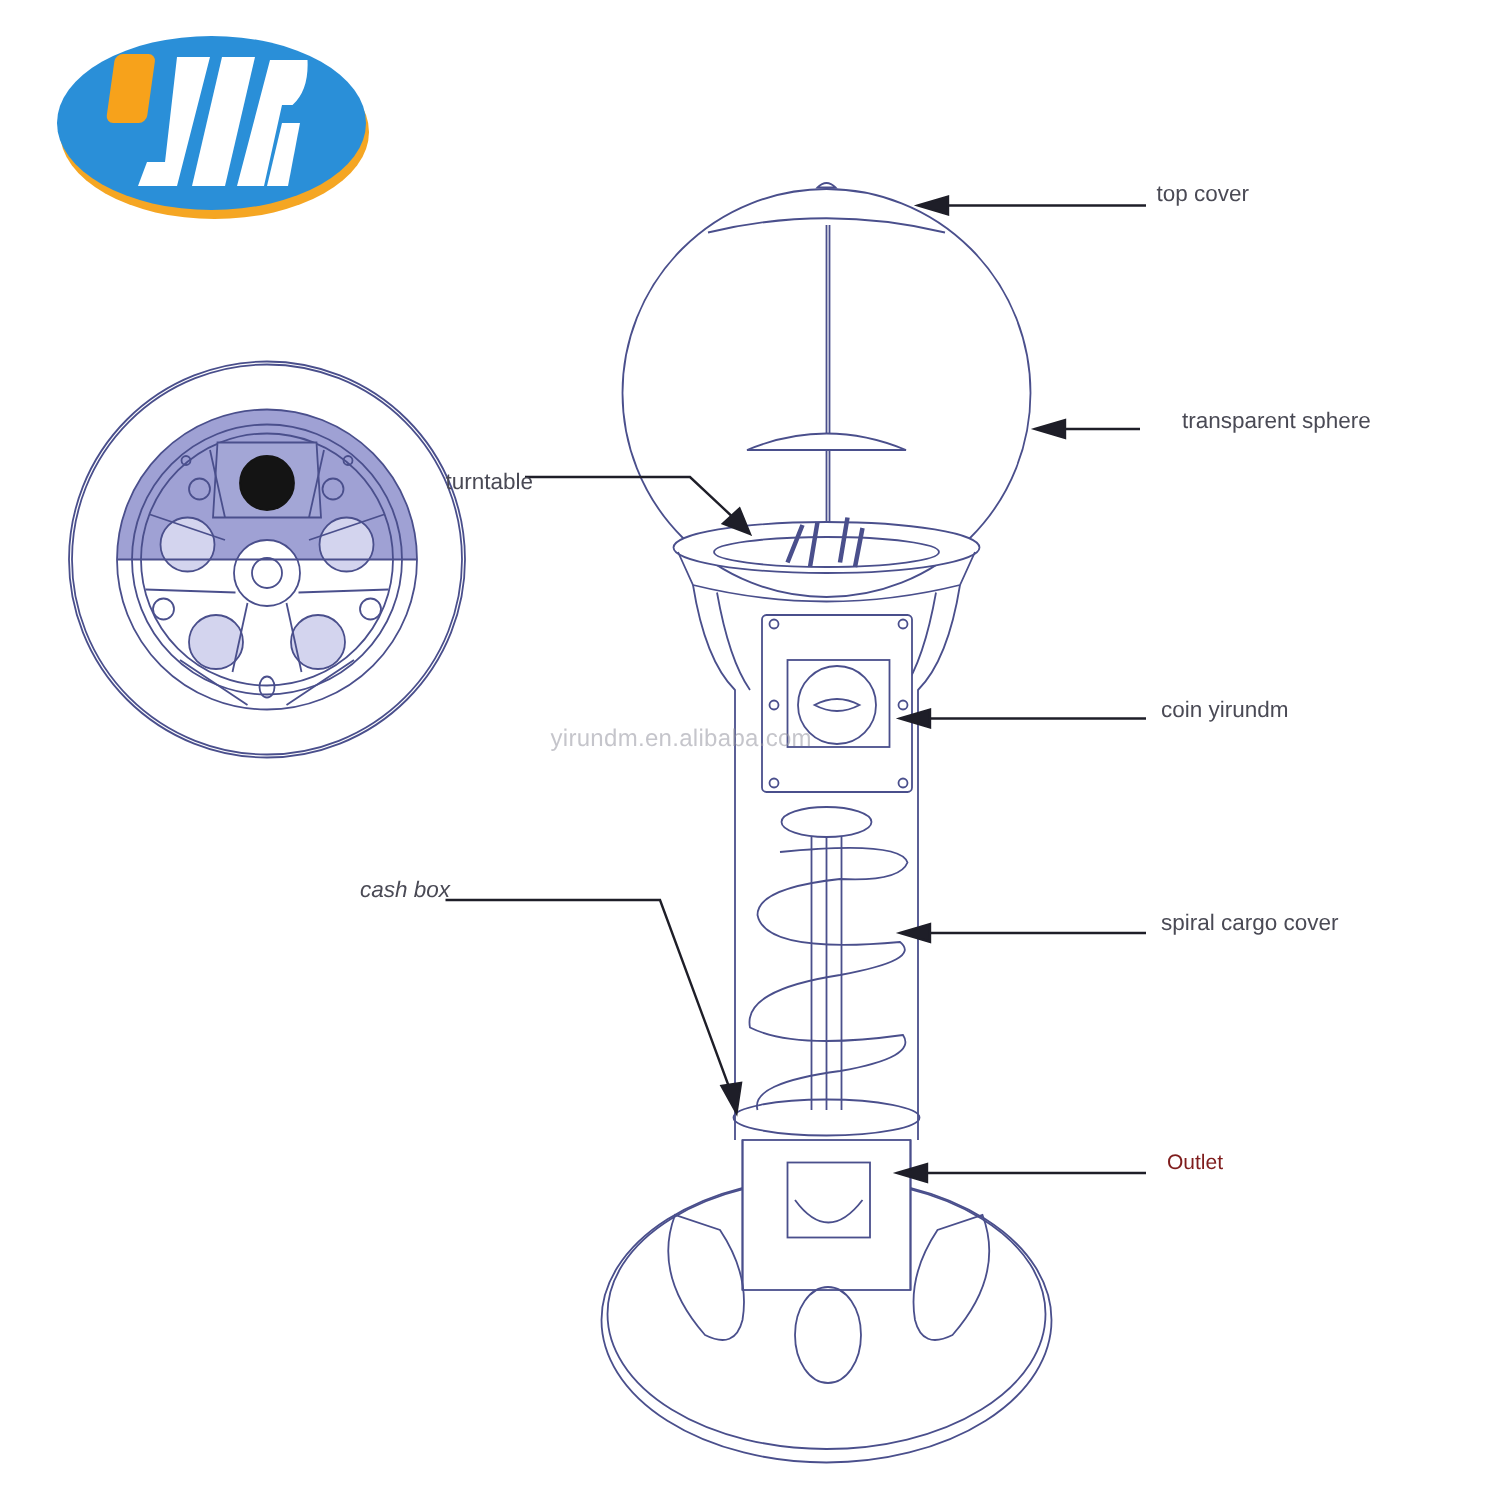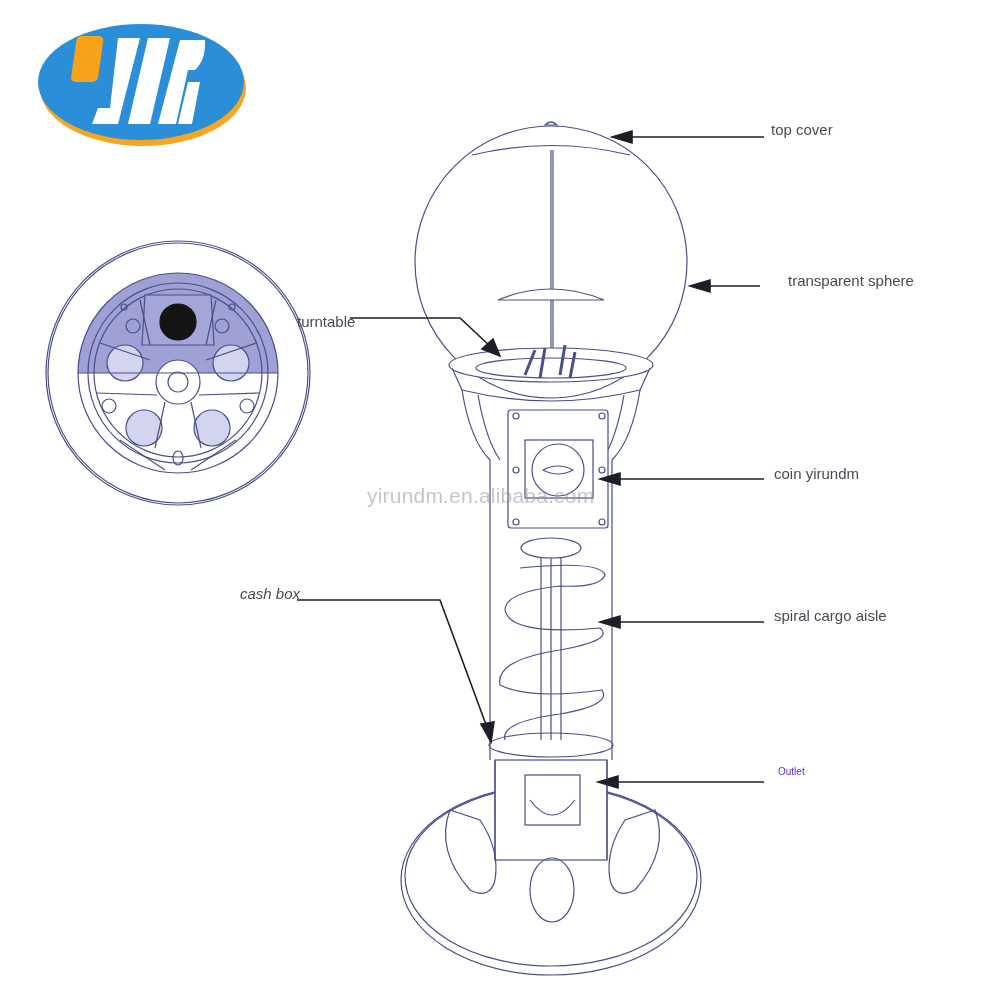--- a/index.html
+++ b/index.html
@@ -1,20 +1,20 @@
 <!DOCTYPE html>
 <html><head>
 <meta charset="utf-8">
 <style>
   html, body { margin:0; padding:0; background:#ffffff; }
   body { width:1000px; height:1000px; position:relative; overflow:hidden; font-family:"Liberation Sans", sans-serif; }
   #diagram { position:absolute; left:0; top:0; width:1000px; height:1000px; }
   .label { position:absolute; font-family:"Liberation Sans", sans-serif; color:#4a4a55; font-size:15px; white-space:nowrap; }
-  .label.big { font-size:10px; color:#6d28d9; }
-  .watermark { position:absolute; font-family:"Liberation Sans", sans-serif; font-size:21px; color:rgba(150,150,160,0.55); letter-spacing:0.2px; white-space:nowrap; }
+  .label.big { font-size:14px; color:#7f1d1d; }
+  .watermark { position:absolute; font-family:"Liberation Sans", sans-serif; font-size:16px; color:rgba(150,150,160,0.55); letter-spacing:0.2px; white-space:nowrap; }
 </style>
 </head>
 <body>
 
 <svg id="diagram" viewBox="0 0 1000 1000" xmlns="http://www.w3.org/2000/svg">
 
   <g>
     <ellipse cx="143" cy="88" rx="103" ry="58" fill="#f5a623"></ellipse>
     <ellipse cx="141" cy="82" rx="103" ry="58" fill="#2a8fd8"></ellipse>
     <rect x="82" y="36" width="27" height="46" rx="5" fill="#f7a21b" transform="skewX(-8)"></rect>
@@ -121,16 +121,16 @@
     <line x1="764" y1="782" x2="610" y2="782"></line>
     <polygon points="598,782 618,776 618,788"></polygon>
   </g>
 </svg>
 
 <div class="label" style="left:771px;top:121px;">top cover</div>
 <div class="label" style="left:772px;top:272px;padding-left:16px;">transparent sphere</div>
 <div class="label" style="left:297px;top:286px;margin-top:27px;">turntable</div>
 <div class="label" style="left:774px;top:465px;">coin yirundm</div>
 <div class="label" style="left:240px;top:585px;font-style:italic;">cash box</div>
-<div class="label" style="left:774px;top:607px;">spiral cargo aisle</div>
+<div class="label" style="left:774px;top:607px;">spiral cargo cover</div>
 <div class="label big" style="left:778px;top:766px;">Outlet</div>
 
 <div class="watermark" style="left:367px;top:484px;">yirundm.en.alibaba.com</div>
 
 </body></html>

